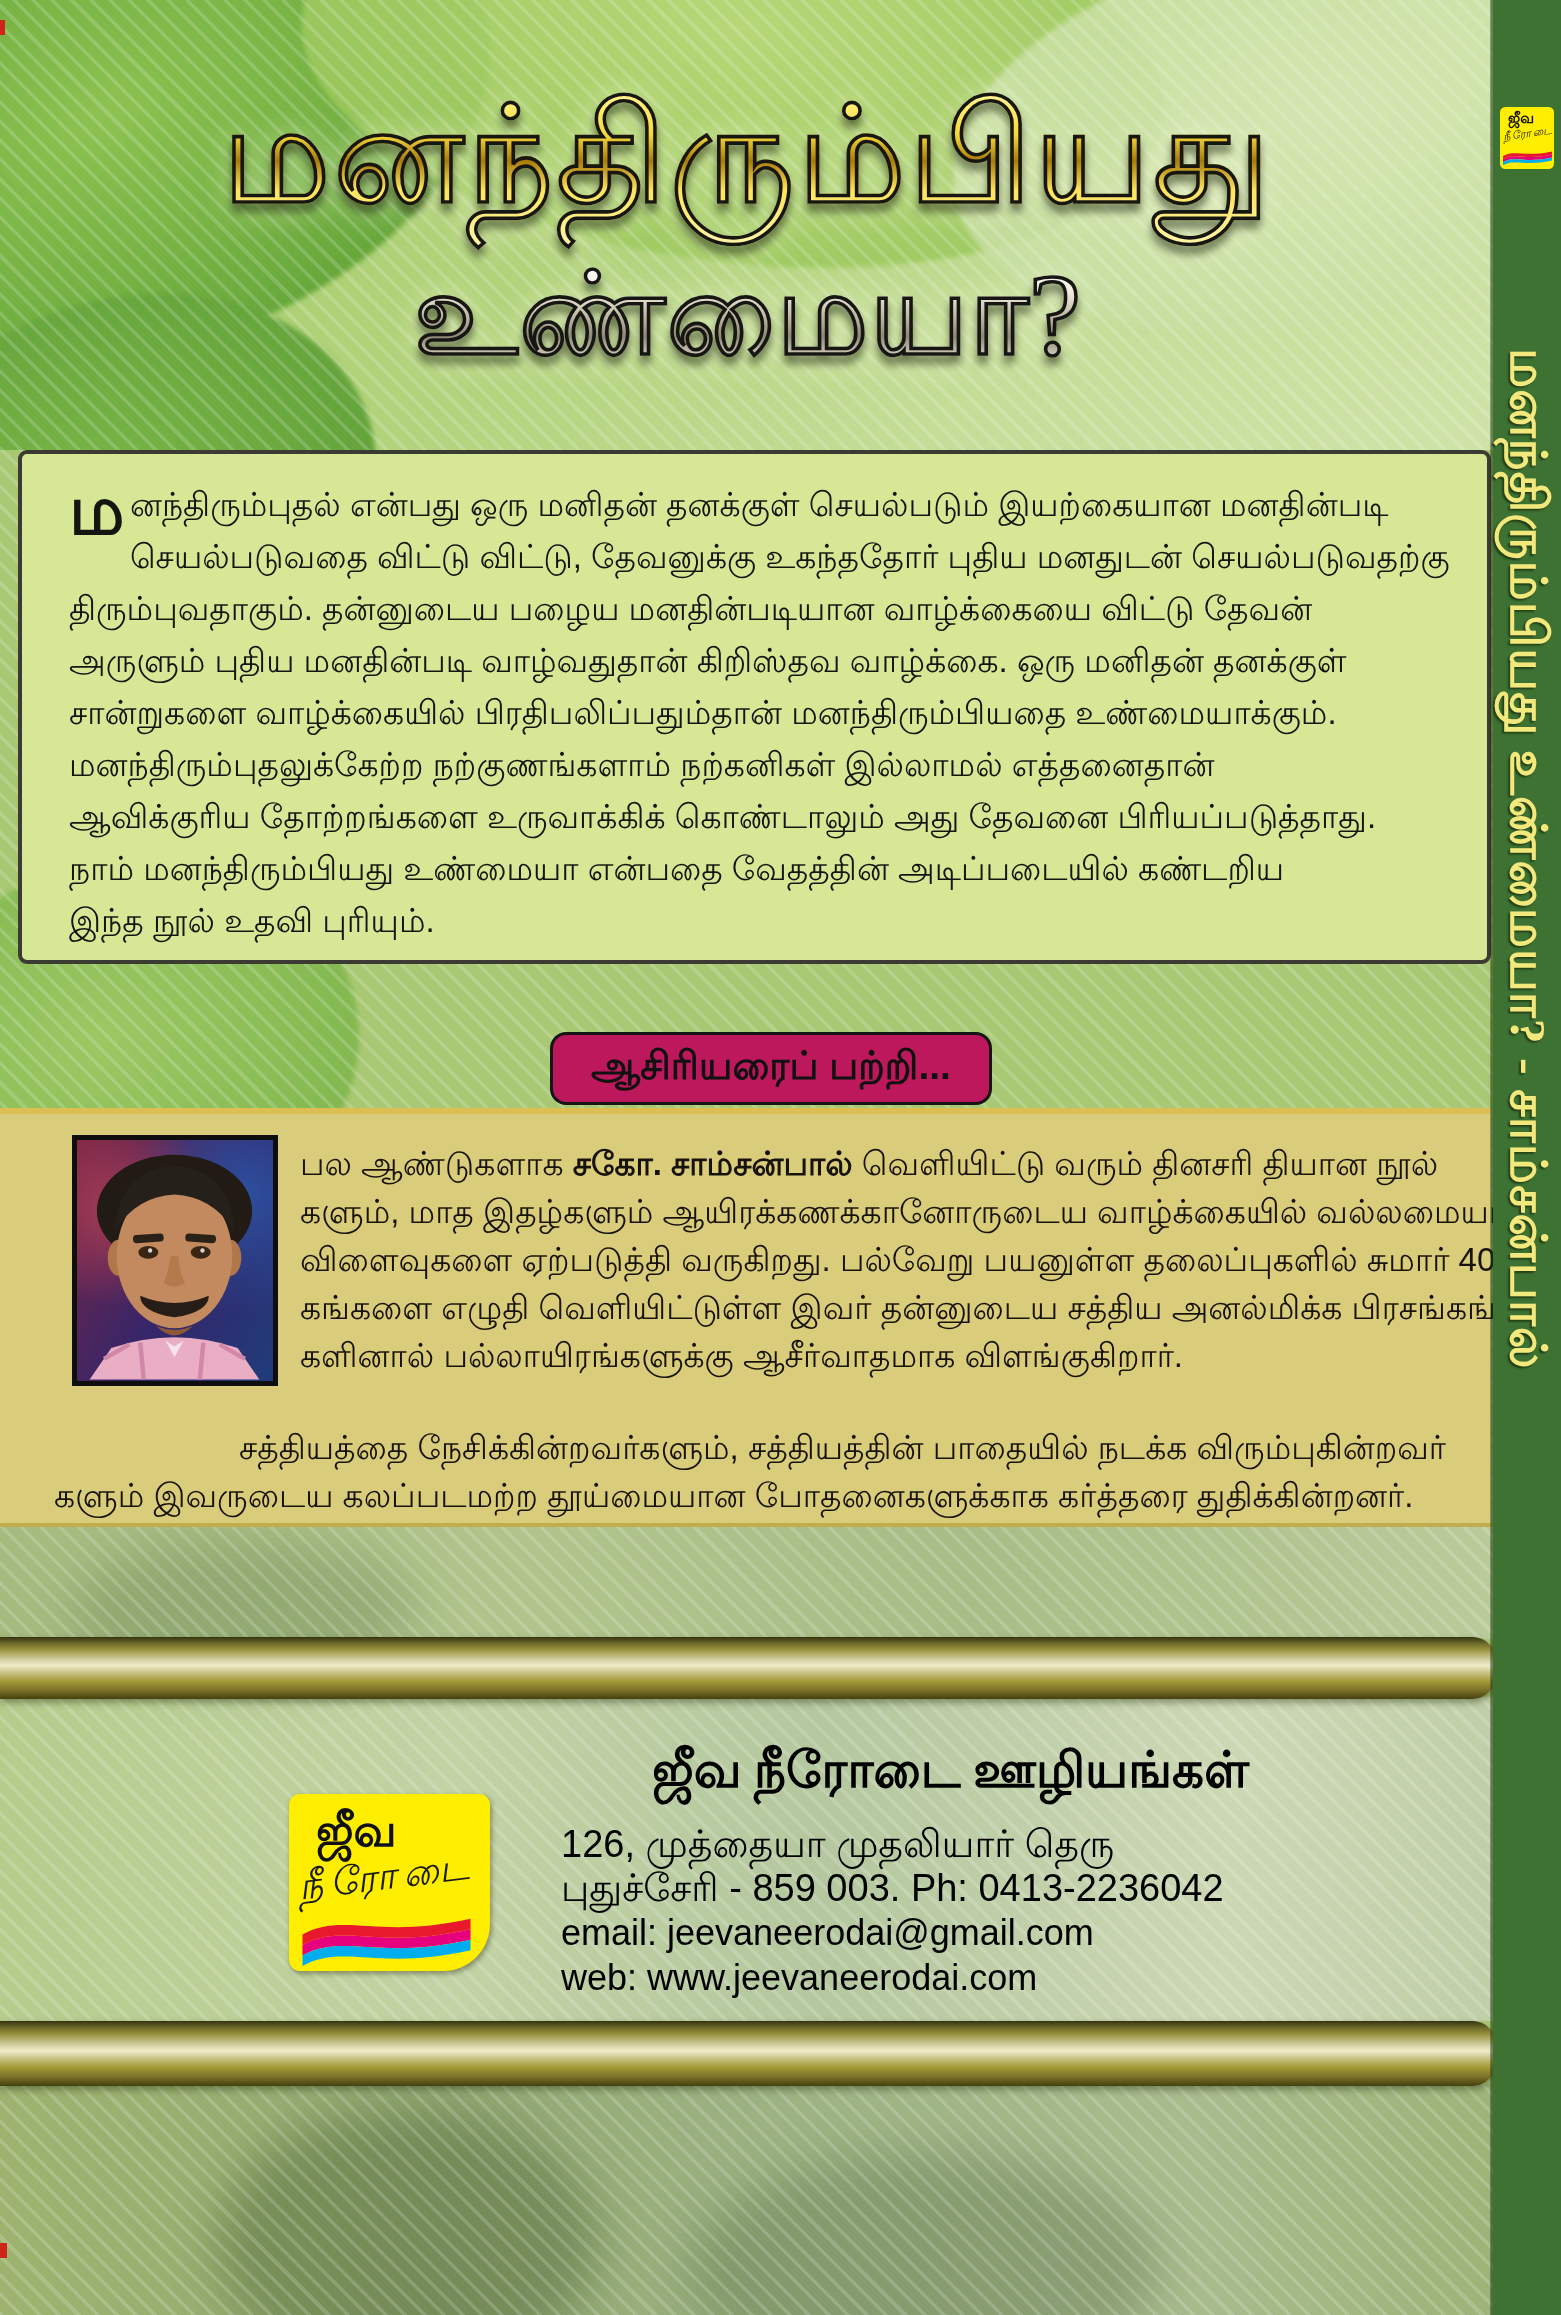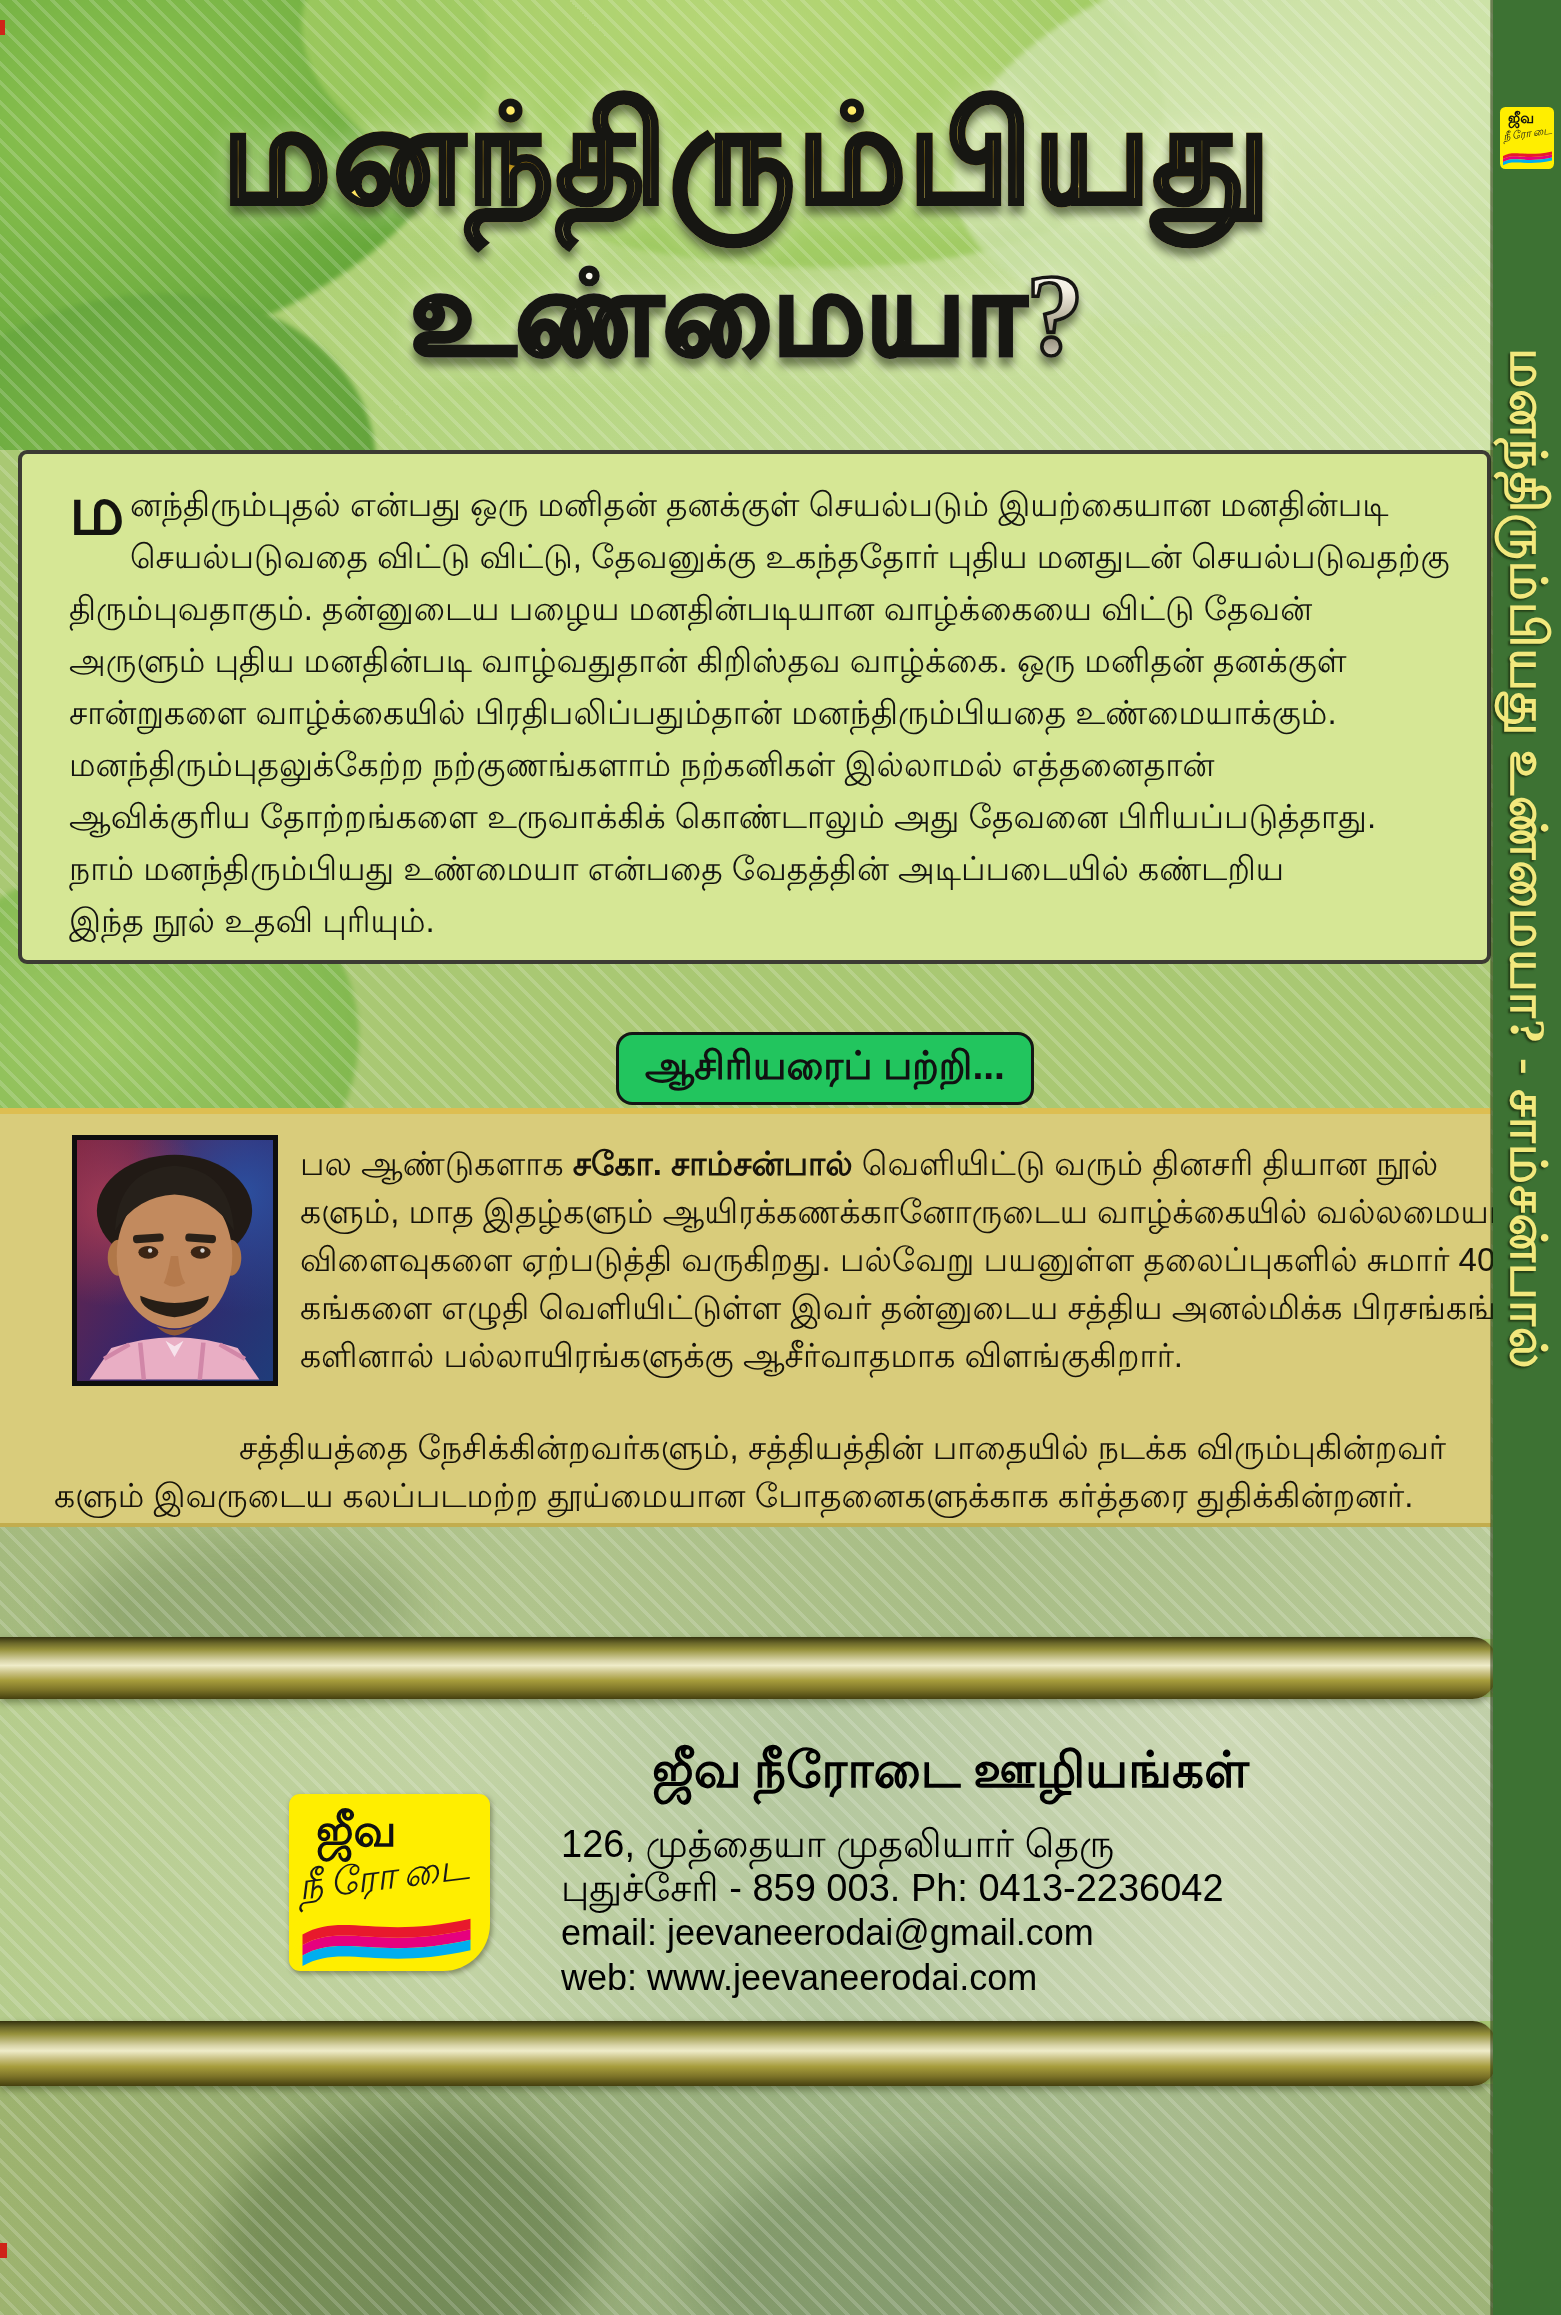--- a/index.html
+++ b/index.html
@@ -31,38 +31,38 @@
     background:linear-gradient(90deg,#b5cc8c 0%,#c2d3a4 30%,#b4c79e 55%,#ccd8b4 82%,#c0cfa8 100%);}
   .band-bottom{left:0;top:2084px;width:1494px;height:232px;
     background:linear-gradient(90deg,#9db36f 0%,#93a973 30%,#9db383 55%,#a8bb8d 80%,#9db377 100%);}
   .blob{border-radius:50%;filter:blur(23.5px);background:rgba(60,85,40,.35);}
   .blob1{left:217px;top:2108px;width:380px;height:271px;}
   .blob2{left:688px;top:2153px;width:470px;height:235px;background:rgba(70,95,55,.28);}
   .blob3{left:72px;top:1538px;width:344px;height:145px;background:rgba(70,95,50,.22);}
 
   
   .title-wrap{left:0;top:65px;width:1494px;text-align:center;}
-  .title-line{font-weight:bold;font-family:"Liberation Serif",serif;
+  .title-line{font-weight:normal;font-family:"Liberation Serif",serif;
     -webkit-background-clip:text;background-clip:text;color:transparent;
     -webkit-text-stroke:3.6px #161612;
     filter:drop-shadow(0 8.1px 4.5px rgba(25,35,8,.55)) drop-shadow(0 0 14.5px rgba(255,255,230,.5));}
   .title-1{font-size:136px;line-height:1.35;letter-spacing:1.8px;
     background-image:linear-gradient(180deg,#fffde9 0%,#ffee73 22%,#f6d83a 38%,#a87b0a 52%,#ffe35c 68%,#fff6ad 100%);}
   .title-2{font-size:116px;line-height:1.1;margin-top:3.6px;
     background-image:linear-gradient(180deg,#ffffff 0%,#f3efe2 30%,#b9b29d 52%,#8e8876 66%,#efe9d8 88%,#fffef4 100%);}
 
   
   .syn-box{left:18px;top:450px;width:1473px;height:514px;box-sizing:border-box;
     background:#d6e795;border:4.5px solid #3c3b33;border-radius:9px;
     padding:25px 45px 0 47px;font-size:33px;line-height:52px;color:#141410;}
   .syn-box .ln{white-space:nowrap;}
   .dropcap{float:left;font-size:69px;line-height:56px;font-weight:bold;margin:3.6px 5.4px 0 0;}
 
   
-  .about-label{left:616px;top:1032px;padding:9px 26px;background:#22c55e;
+  .about-label{left:550px;top:1032px;padding:9px 38px;background:#be185d;
     border:3.6px solid #151515;border-radius:16.3px;font-size:39px;font-weight:bold;color:#111;}
 
   
   .author-box{left:0;top:1108px;width:1491px;height:419px;background:#d9cc7b;
     border-top:6.3px solid #ddbe52;border-bottom:4.5px solid #c2ad4e;box-sizing:border-box;}
   .photo{left:72px;top:1135px;width:206px;height:251px;border:5.4px solid #0e0e0e;box-sizing:border-box;
     background:radial-gradient(circle at 18% 28%,#a33b55 0%,rgba(163,59,85,0) 42%),
                radial-gradient(circle at 85% 22%,#2c4f9e 0%,rgba(44,79,158,0) 48%),
                linear-gradient(120deg,#7a2440 0%,#35266b 55%,#1f3c7a 100%);overflow:hidden;}
   .author-text{color:#17130a;font-size:33px;line-height:48px;}

